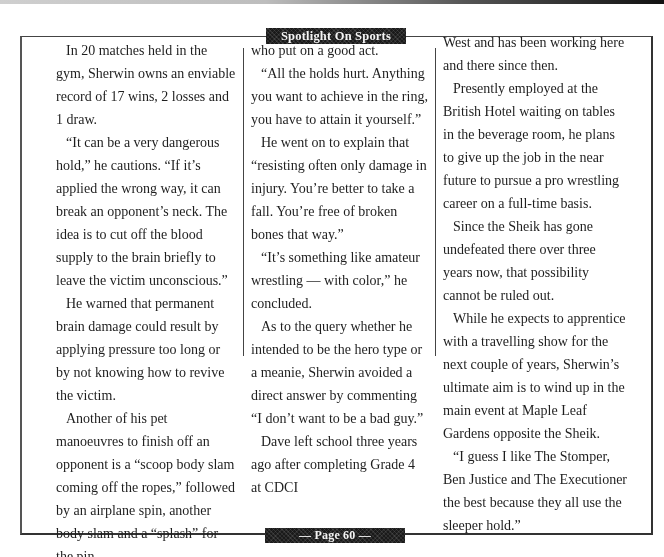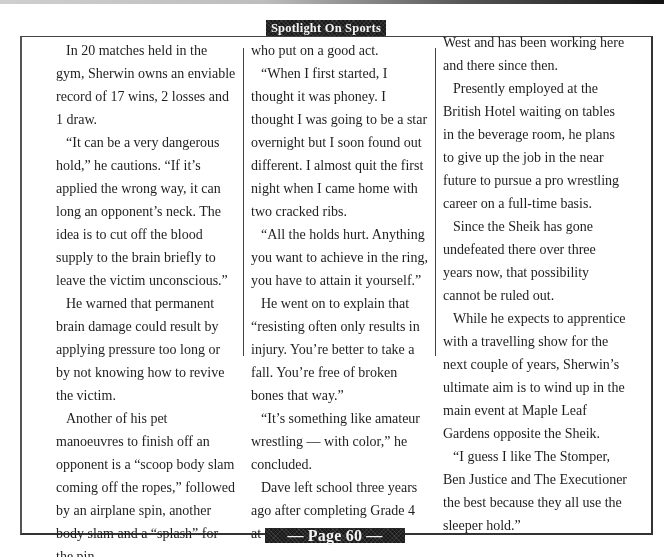--- a/index.html
+++ b/index.html
@@ -40,33 +40,33 @@
         repeating-linear-gradient(45deg, rgba(255,255,255,0.10) 0 1px, transparent 1px 3px),
         repeating-linear-gradient(-45deg, rgba(255,255,255,0.08) 0 1px, transparent 1px 3px);
       color: #f4f4f4;
       font-family: "Liberation Serif", "DejaVu Serif", serif;
       font-weight: bold;
       text-align: center;
       letter-spacing: 0.2px;
     }
     .banner-top {
       left: 266px;
-      top: 20px;
-      width: 120px;
+      top: 28px;
+      width: 140px;
       height: 16px;
       line-height: 16px;
       font-size: 12.5px;
     }
     .banner-bottom {
       left: 265px;
       top: 528px;
       width: 140px;
       height: 15px;
       line-height: 15px;
-      font-size: 16px;
+      font-size: 12px;
     }
     .col {
       position: absolute;
       top: 27px;
       font-size: 14px;
       line-height: 23px;
     }
     .col p {
       margin: 0;
       text-indent: 10px;
@@ -94,32 +94,32 @@
 
 <div class="frame"></div>
 
 <div class="banner banner-top">Spotlight On Sports</div>
 
 <div class="col-rule rule-1"></div>
 <div class="col-rule rule-2"></div>
 
 <div class="col col-1">
   <p style="margin-top:12px">In 20 matches held in the gym, Sherwin owns an enviable record of 17 wins, 2 losses and 1 draw.</p>
-  <p>“It can be a very dangerous hold,” he cautions. “If it’s applied the wrong way, it can long an opponent’s neck. The idea is to cut off the blood supply to the brain briefly to leave the victim unconscious.”</p>
+  <p>“It can be a very dangerous hold,” he cautions. “If it’s applied the wrong way, it can break an opponent’s neck. The idea is to cut off the blood supply to the brain briefly to leave the victim unconscious.”</p>
   <p>He warned that permanent brain damage could result by applying pressure too long or by not knowing how to revive the victim.</p>
   <p>Another of his pet manoeuvres to finish off an opponent is a “scoop body slam coming off the ropes,” followed by an airplane spin, another body slam and a “splash” for the pin.</p>
   <p>Sherwin rejected all suggestions that pro wrestlers were ultimate</p>
 </div>
 
 <div class="col col-2">
   <p class="cont" style="margin-top:12px">who put on a good act.</p>
-  <p>“When I first started, I thought it was phoney. I thought I was going to be a star overnight but I soon found out different. I almost quit the first night when I came home with two cracked ribs.</p>
   <p>“All the holds hurt. Anything you want to achieve in the ring, you have to attain it yourself.”</p>
-  <p>He went on to explain that “resisting often only results in injury. You’re better to take a fall. You’re free of broken bones that way.”</p>
+  <p>He went on to explain that “resisting often only damage in injury. You’re better to take a fall. You’re free of broken bones that way.”</p>
   <p>“It’s something like amateur wrestling — with color,” he concluded.</p>
+  <p>As to the query whether he intended to be the hero type or a meanie, Sherwin avoided a direct answer by commenting “I don’t want to be a bad guy.”</p>
   <p>Dave left school three years ago after completing Grade 4 at CDCI</p>
 </div>
 
 <div class="col col-3">
   <p class="cont" style="margin-top:4px">West and has been working here and there since then.</p>
   <p>Presently employed at the British Hotel waiting on tables in the beverage room, he plans to give up the job in the near future to pursue a pro wrestling career on a full-time basis.</p>
   <p>Since the Sheik has gone undefeated there over three years now, that possibility cannot be ruled out.</p>
   <p>While he expects to apprentice with a travelling show for the next couple of years, Sherwin’s ultimate aim is to wind up in the main event at Maple Leaf Gardens opposite the Sheik.</p>
   <p>“I guess I like The Stomper, Ben Justice and The Executioner the best because they all use the sleeper hold.”</p>
 </div>

